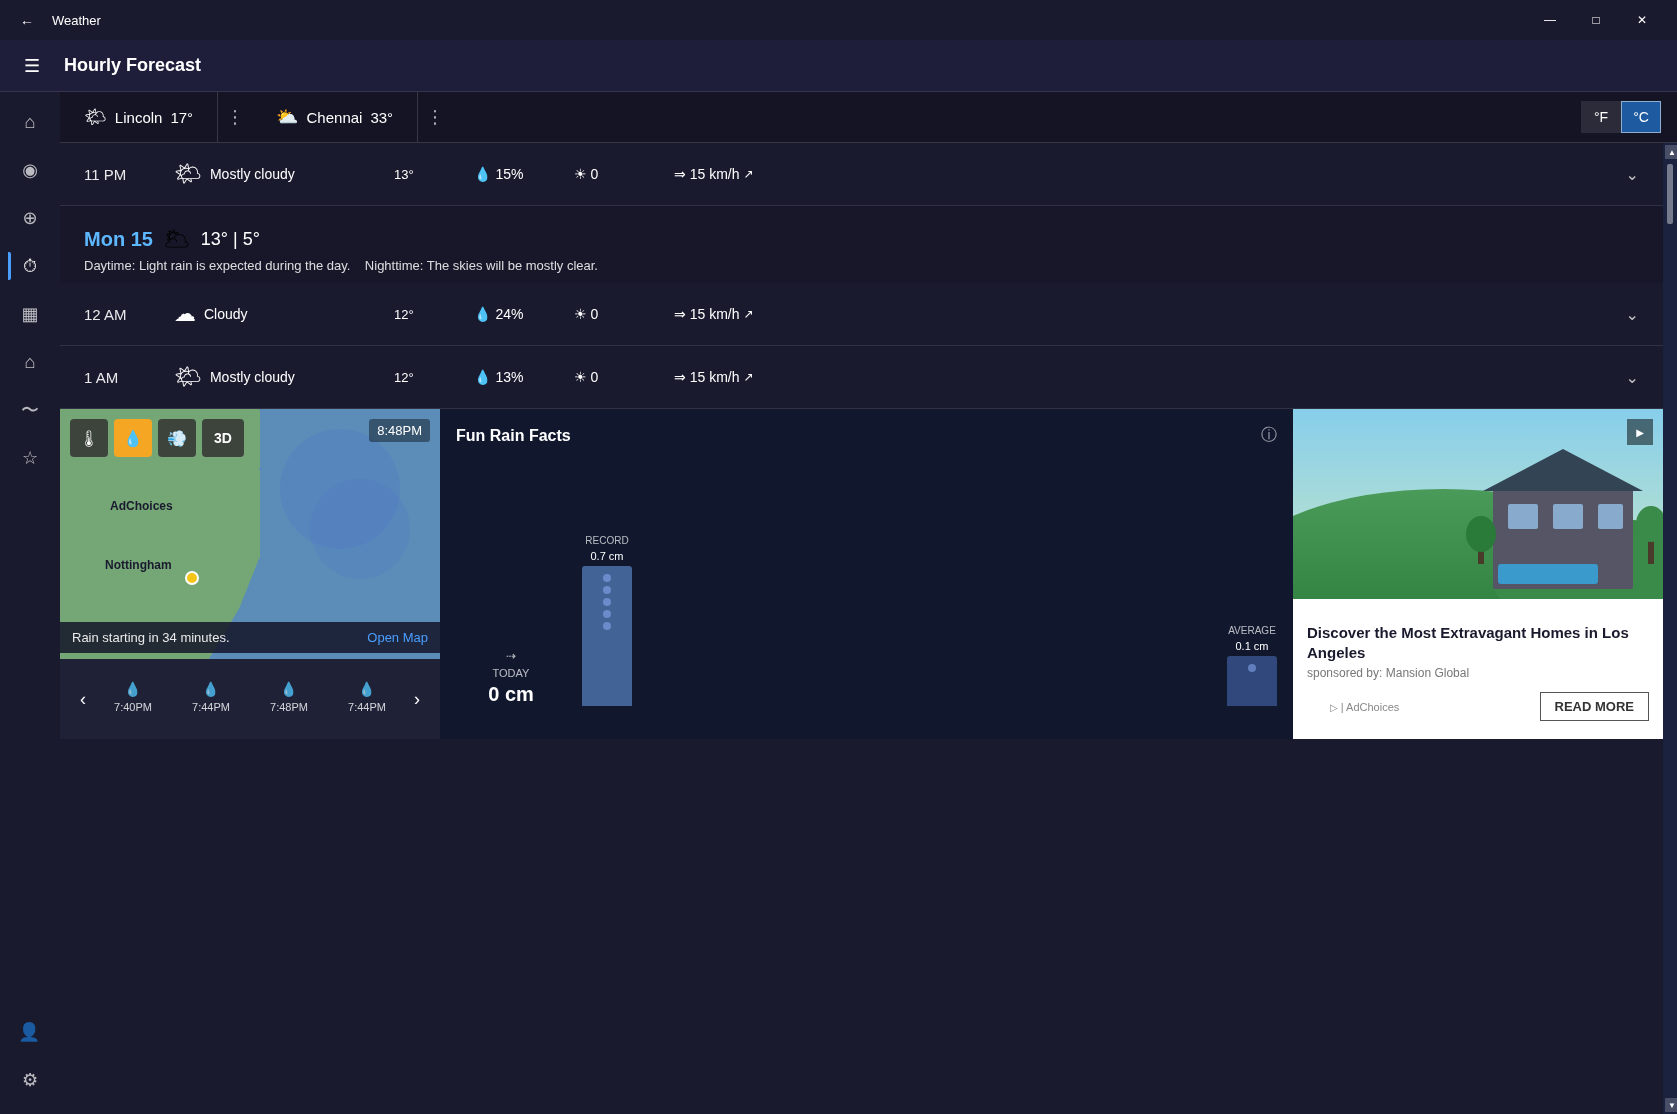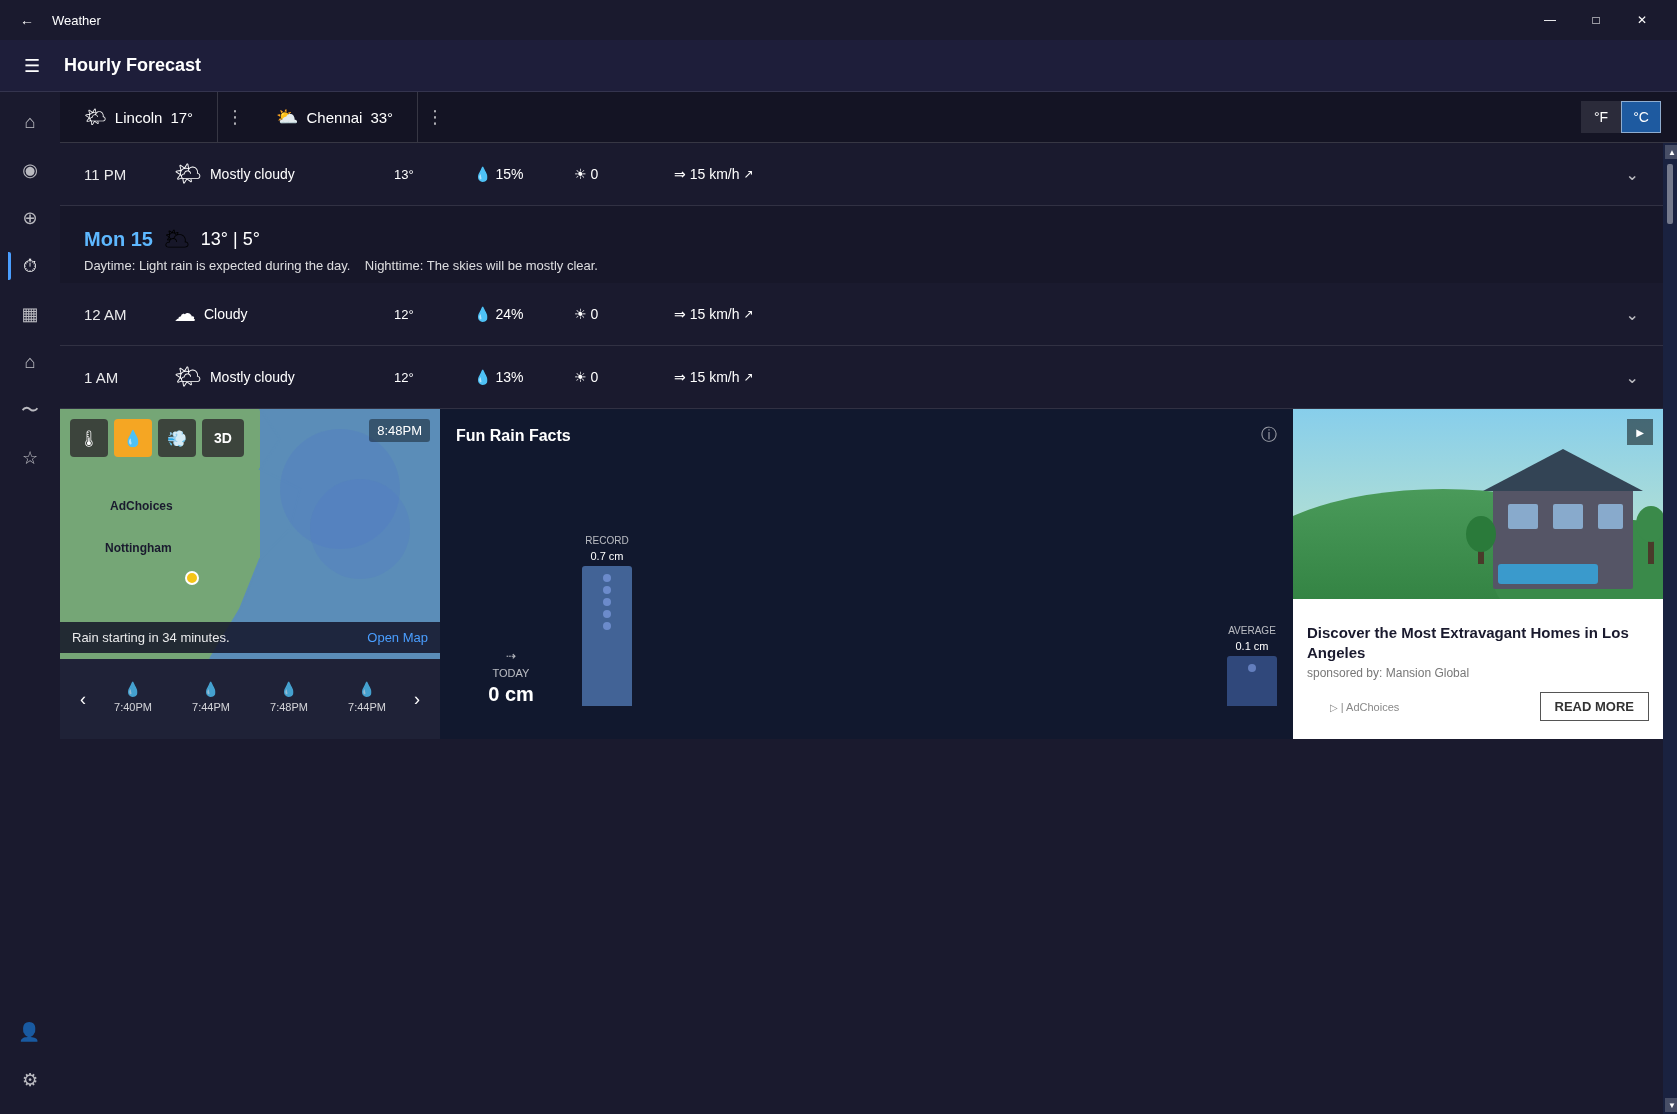--- a/index.html
+++ b/index.html
@@ -815,21 +815,21 @@
                 <path d="M0,0 L200,0 L220,30 L200,60 L240,80 L230,120 L200,150 L180,200 L150,250 L0,250 Z" fill="#7aaa6a" opacity="0.85"></path>
                 <path d="M200,0 L380,0 L380,250 L200,250 Z" fill="#5b8db8"></path>
 
                 <path d="M200,0 L220,30 L200,60 L240,80 L230,120 L200,150 L180,200 L150,250" fill="none" stroke="#5b8db8" stroke-width="2"></path>
 
                 <circle cx="280" cy="80" r="60" fill="rgba(80,120,200,0.3)"></circle>
                 <circle cx="300" cy="120" r="50" fill="rgba(80,120,200,0.25)"></circle>
               </svg>
 
               <div class="map-label" style="left:50px; top:90px;">AdChoices</div>
-              <div class="map-label" style="left:45px; top:132px;">Nottingham</div>
+              <div class="map-label" style="left:45px; top:149px;">Nottingham</div>
               <div class="map-marker" style="left:125px; top:162px;"></div>
             </div>
             <div class="map-bottom-text">
               <span class="map-rain-text">Rain starting in 34 minutes.</span>
               <a class="map-open-link">Open Map</a>
             </div>
             <div class="map-nav">
               <span class="map-nav-arrow">‹</span>
               <div class="map-timeline">
                 <div class="map-time-item">

